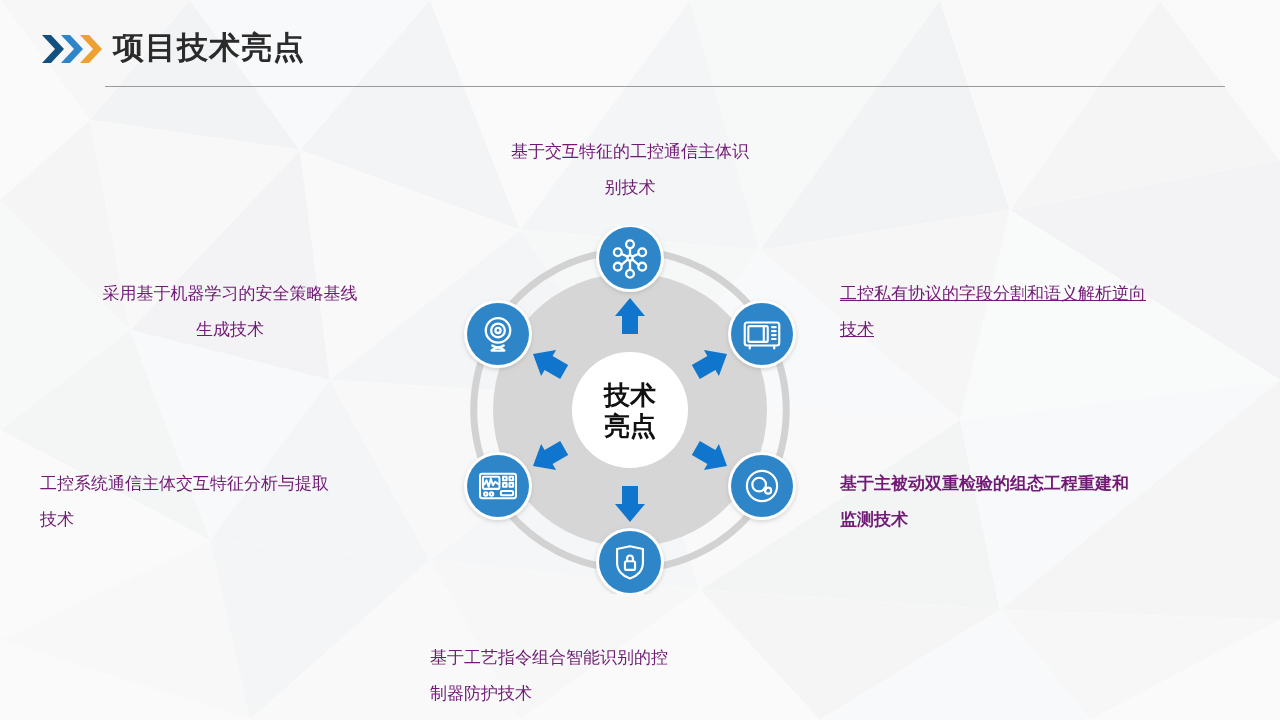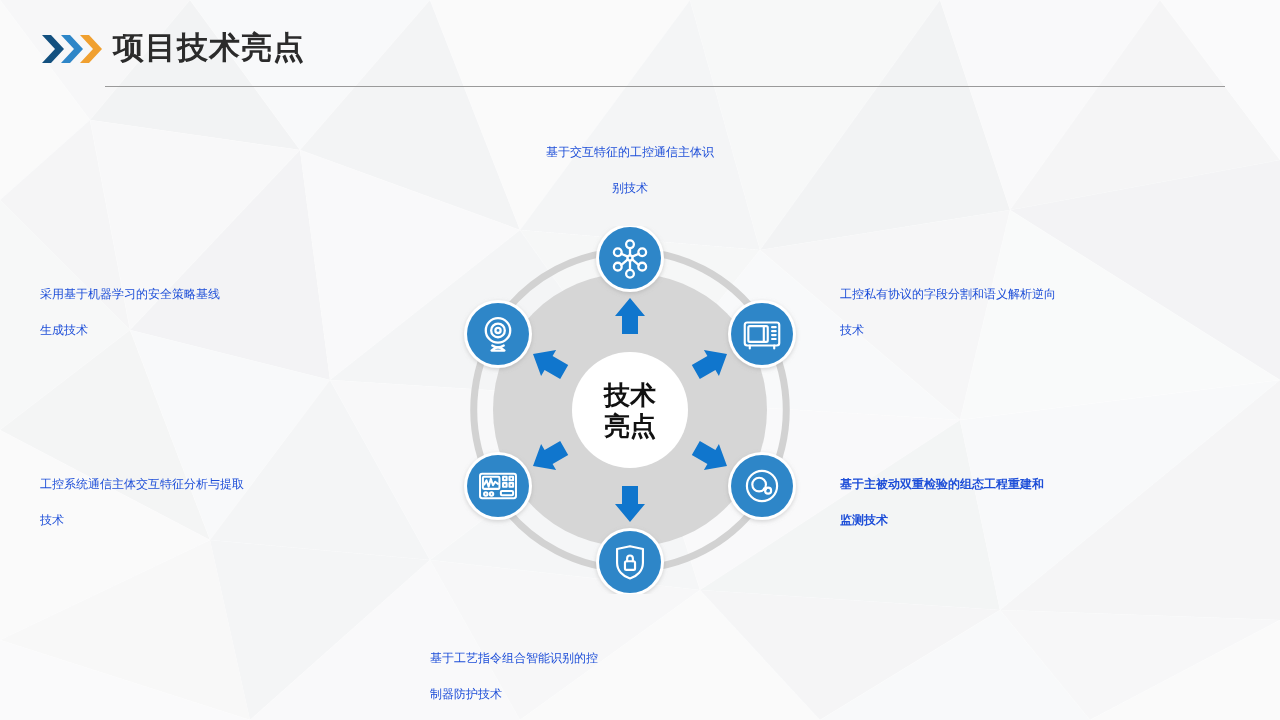--- a/index.html
+++ b/index.html
@@ -74,32 +74,32 @@
     position: absolute;
     left: 446px;
     top: 226px;
     width: 368px;
     height: 368px;
   }
 
   
   .label {
     position: absolute;
-    font-size: 12px;
+    font-size: 17px;
     line-height: 36px;
-    color: #1d4ed8;
+    color: #701a75;
     z-index: 6;
     white-space: pre-line;
   }
   .label.lbl-top    { left: 430px; top: 134px; width: 400px; text-align: center; }
-  .label.lbl-tr     { left: 840px; top: 276px; width: 400px; text-align: left; }
+  .label.lbl-tr     { left: 840px; top: 276px; width: 400px; text-align: left; text-decoration: underline; }
   .label.lbl-br     { left: 840px; top: 466px; width: 400px; text-align: left; font-weight: bold; }
   .label.lbl-bottom { left: 430px; top: 640px; width: 400px; text-align: left; }
   .label.lbl-bl     { left: 40px;  top: 466px; width: 380px; }
-  .label.lbl-tl     { left: 40px;  top: 276px; width: 380px; text-align: left; }
+  .label.lbl-tl     { left: 40px;  top: 276px; width: 380px; text-align: center; }
 </style>
 </head>
 <body>
 
 <svg id="bg-poly" viewBox="0 0 1280 720" preserveAspectRatio="none" aria-hidden="true">
   <rect x="0" y="0" width="1280" height="720" fill="#ffffff"></rect>
   <g opacity="0.55">
     <polygon points="0,0 190,0 90,120" fill="#f1f2f3"></polygon>
     <polygon points="190,0 90,120 300,150" fill="#e9eaec"></polygon>
     <polygon points="190,0 300,150 430,0" fill="#f4f5f6"></polygon>

